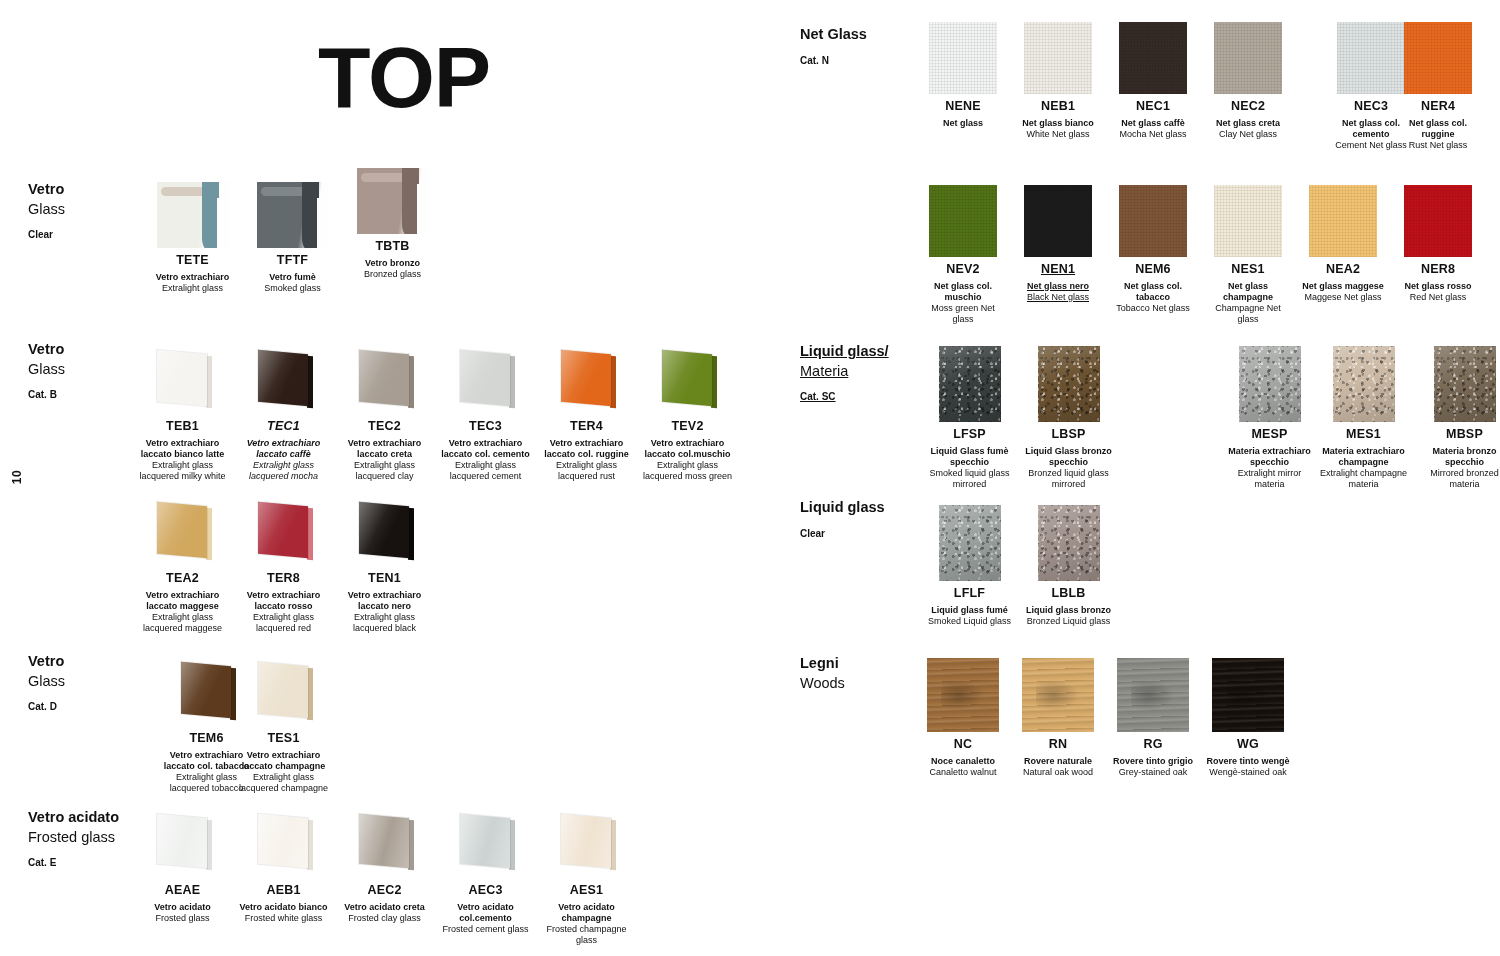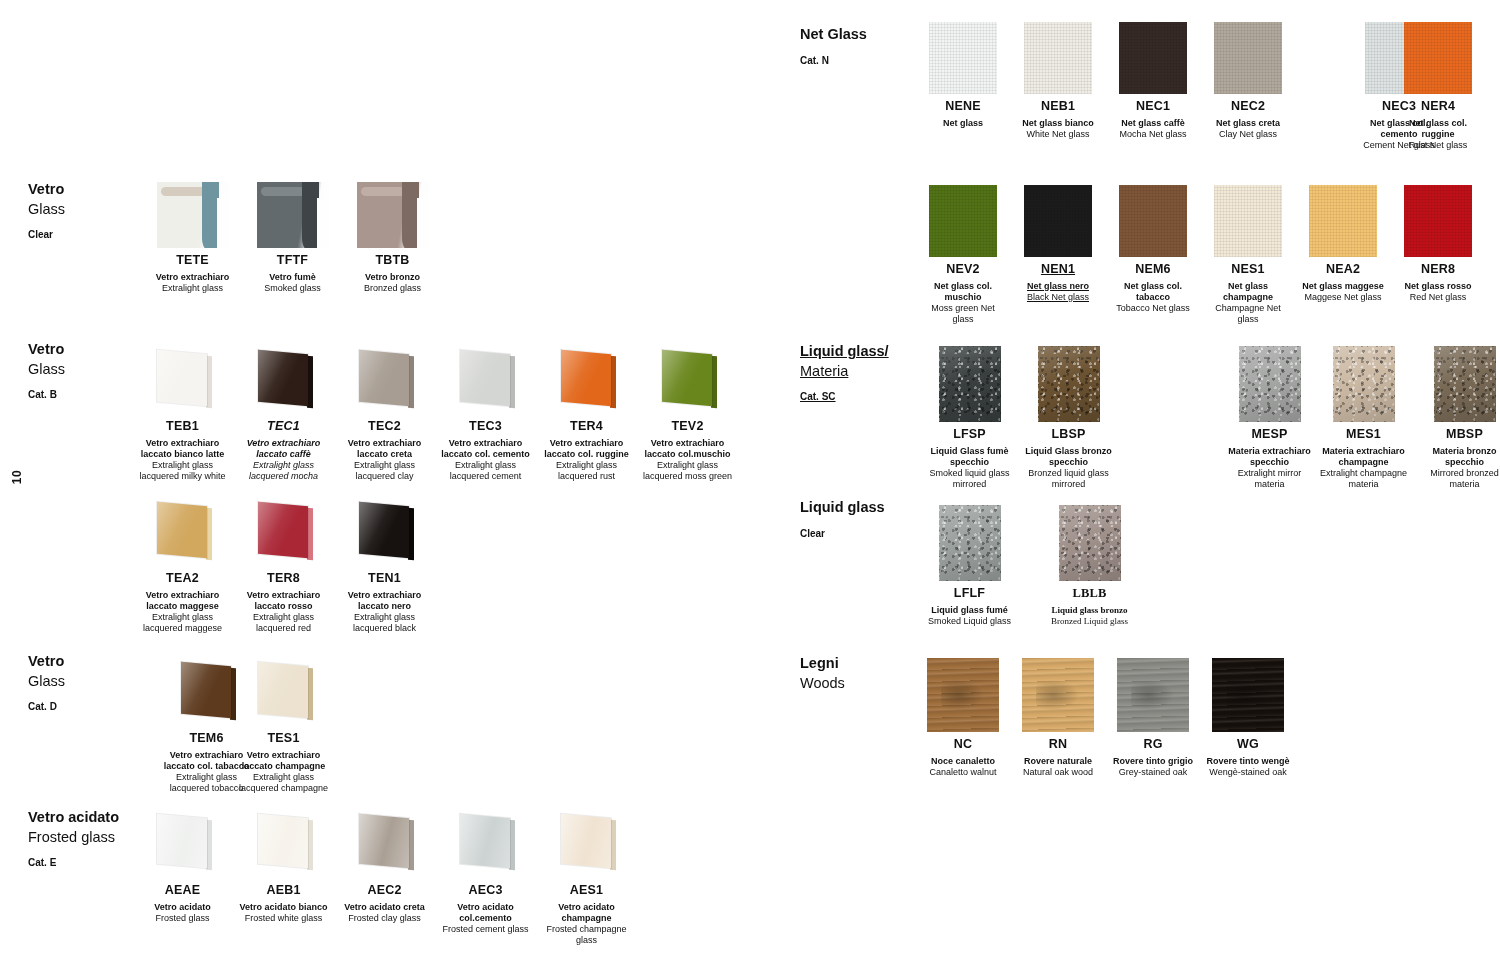--- a/index.html
+++ b/index.html
@@ -147,20 +147,21 @@
     background:linear-gradient(105deg,rgba(255,255,255,.6),rgba(255,255,255,.05) 55%,rgba(255,255,255,.35));
   }
 </style>
 </head>
 <body>
 
 <div class="page">
 
   <div class="page-number">10</div>
 
+  <div class="top-title">TOP</div>
 
   <div id="groups-root">
       <div class="group-label" style="left: 28px; top: 180px;">
         <div class="gl-it">Vetro</div>
         <div class="gl-en">Glass</div>
         <div class="gl-cat">Clear</div>
       </div>
       <div class="item" style="left: 145px; top: 182px; width: 95px;">
         <div class="sw sw-corner">
       <div class="corner-bg" style="background:linear-gradient(100deg, #efefe9 0%, #efefe9 62%, #fdfdfd 78%, #ffffff 100%)"></div>
@@ -176,21 +177,21 @@
         <div class="sw sw-corner">
       <div class="corner-bg" style="background:linear-gradient(100deg, #626a6d 0%, #626a6d 62%, #fdfdfd 78%, #ffffff 100%)"></div>
       <div class="corner-top" style="background:#8b9296"></div>
       <div class="corner-edge" style="background:#3e4447"></div>
       <div class="corner-white"></div>
     </div>
         <div class="code">TFTF</div>
         <div class="it-name">Vetro fumè</div>
         <div class="en-name">Smoked glass</div>
       </div>
-      <div class="item" style="left: 345px; top: 182px; width: 95px;">
+      <div class="item" style="left: 345px; top: 168px; width: 95px;">
         <div class="sw sw-corner">
       <div class="corner-bg" style="background:linear-gradient(100deg, #a9968f 0%, #a9968f 62%, #fdfdfd 78%, #ffffff 100%)"></div>
       <div class="corner-top" style="background:#c7b6ad"></div>
       <div class="corner-edge" style="background:#7d6a63"></div>
       <div class="corner-white"></div>
     </div>
         <div class="code">TBTB</div>
         <div class="it-name">Vetro bronzo</div>
         <div class="en-name">Bronzed glass</div>
       </div>
@@ -401,21 +402,21 @@
       </div>
       <div class="item" style="left: 1205px; top: 22px; width: 86px;">
         <div class="sw sw-net">
       <div class="base" style="background:#b1a89c"></div>
       <div class="weave"></div>
     </div>
         <div class="code">NEC2</div>
         <div class="it-name">Net glass creta</div>
         <div class="en-name">Clay Net glass</div>
       </div>
-      <div class="item" style="left: 1356px; top: 22px; width: 86px;">
+      <div class="item" style="left: 1328px; top: 22px; width: 86px;">
         <div class="sw sw-net">
       <div class="base" style="background:#dde2e3"></div>
       <div class="weave"></div>
     </div>
         <div class="code">NEC3</div>
         <div class="it-name">Net glass col. cemento</div>
         <div class="en-name">Cement Net glass</div>
       </div>
       <div class="item" style="left: 1395px; top: 22px; width: 86px;">
         <div class="sw sw-net">
@@ -542,21 +543,21 @@
       <div class="item" style="left: 922px; top: 505px; width: 95px;">
         <div class="sw sw-mat">
       <div class="base" style="background:#9ba19f"></div>
       <div class="grain"></div>
       <div class="sheen"></div>
     </div>
         <div class="code">LFLF</div>
         <div class="it-name">Liquid  glass fumé</div>
         <div class="en-name">Smoked Liquid glass</div>
       </div>
-      <div class="item" style="left: 1042px; top: 505px; width: 95px; font-family: Liberation Serif, serif;">
+      <div class="item" style="left: 1021px; top: 505px; width: 95px;">
         <div class="sw sw-mat">
       <div class="base" style="background:#a0918b"></div>
       <div class="grain"></div>
       <div class="sheen"></div>
     </div>
         <div class="code">LBLB</div>
         <div class="it-name">Liquid  glass bronzo</div>
         <div class="en-name">Bronzed Liquid glass</div>
       </div>
       <div class="group-label" style="left: 800px; top: 654px;">

